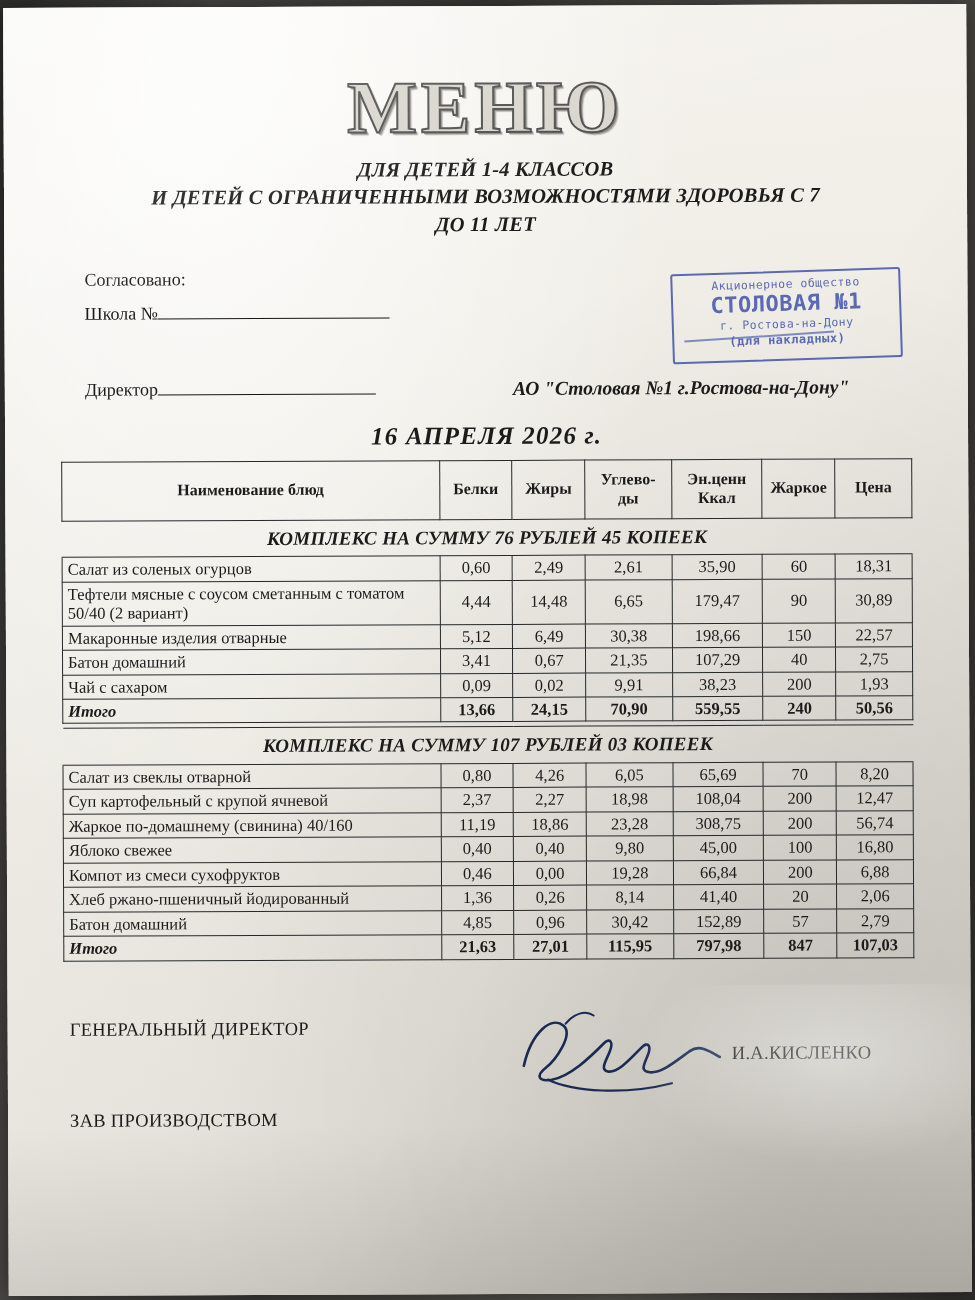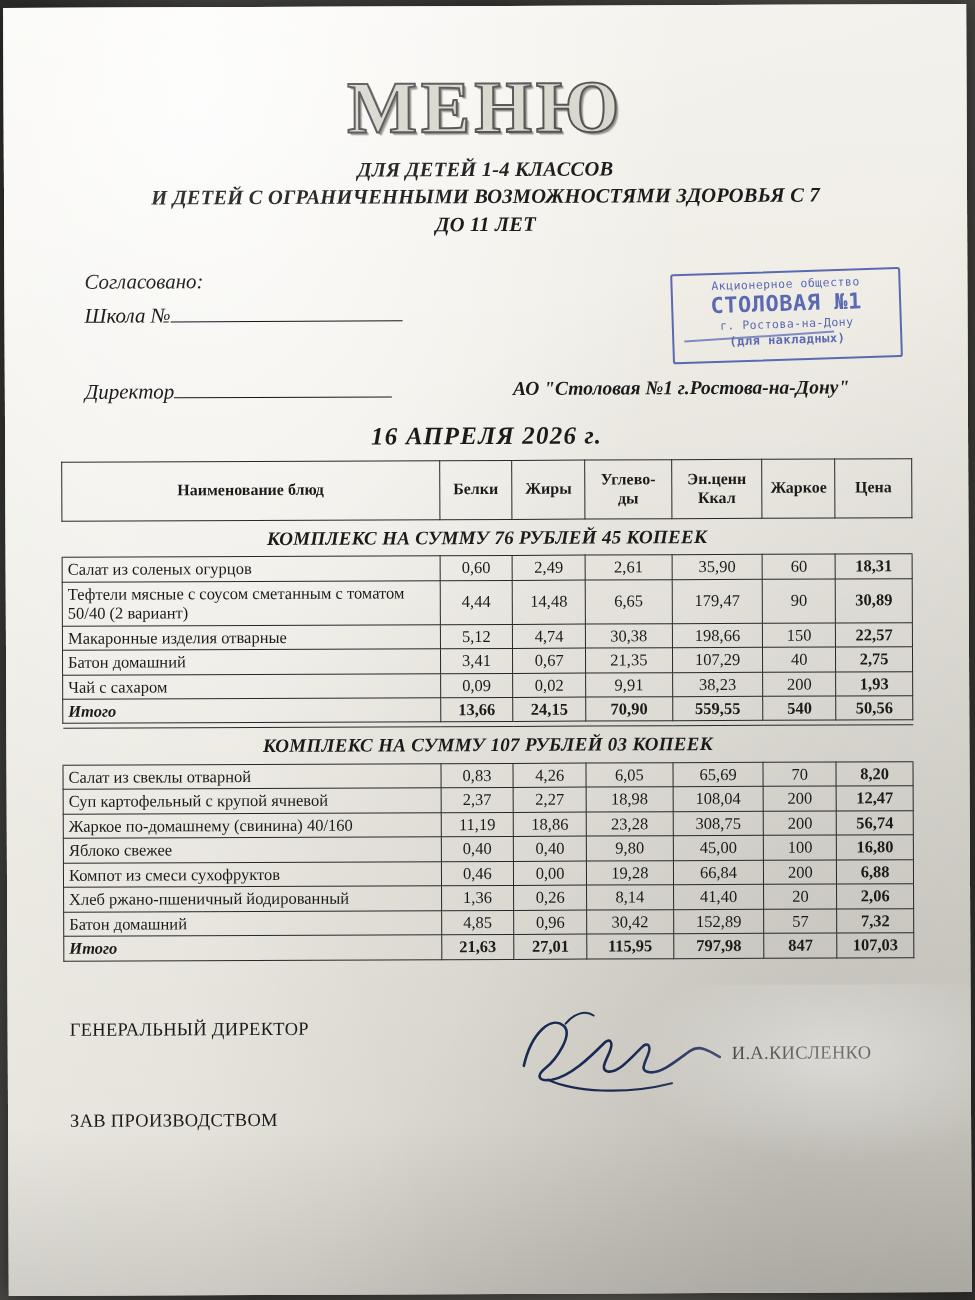--- a/index.html
+++ b/index.html
@@ -72,22 +72,21 @@
     margin-top: 12px;
     letter-spacing: 0.2px;
   }
 
   .approval {
     margin-top: 30px;
     position: relative;
     height: 150px;
   }
   .approval .lbl {
-    font-style: italic;
-    font-size: 21px;
+    font-size: 18px;
   }
   .row-soglas { position: absolute; left: 24px; top: 0; }
   .row-school { position: absolute; left: 24px; top: 34px; display: flex; align-items: baseline; }
   .row-dir    { position: absolute; left: 24px; top: 110px; display: flex; align-items: baseline; }
   .fill-line {
     display: inline-block;
     border-bottom: 1.5px solid #15171c;
     height: 15px;
   }
   .fl-school { width: 232px; }
@@ -162,21 +161,21 @@
   }
   .col-name  { width: 374px; }
   .col-num   { width: 66px; }
   .col-carb  { width: 80px; }
   .col-kcal  { width: 84px; }
   .col-out   { width: 66px; }
   .col-price { width: 70px; border-radius: 16px; }
 
   td.name { text-align: left; padding-left: 7px; }
   td.num { text-align: center; }
-  td.price { text-align: center; font-weight: bold; }
+  td.price { text-align: center; font-weight: normal; }
   tr.complex-head td {
     text-align: center;
     font-weight: bold;
     font-style: italic;
     font-size: 19px;
     padding: 7px 0 6px 0;
     border-left: none;
     border-right: none;
     letter-spacing: 0.3px;
   }
@@ -298,21 +297,21 @@
             <td class="num">4,44</td>
             <td class="num">14,48</td>
             <td class="num">6,65</td>
             <td class="num">179,47</td>
             <td class="num">90</td>
             <td class="price">30,89</td>
           </tr>
           <tr>
             <td class="name">Макаронные изделия отварные</td>
             <td class="num">5,12</td>
-            <td class="num">4,74</td>
+            <td class="num">6,49</td>
             <td class="num">30,38</td>
             <td class="num">198,66</td>
             <td class="num">150</td>
             <td class="price">22,57</td>
           </tr>
           <tr>
             <td class="name">Батон домашний</td>
             <td class="num">3,41</td>
             <td class="num">0,67</td>
             <td class="num">21,35</td>
@@ -328,34 +327,34 @@
             <td class="num">38,23</td>
             <td class="num">200</td>
             <td class="price">1,93</td>
           </tr>
           <tr class="total">
             <td class="name">Итого</td>
             <td class="num">13,66</td>
             <td class="num">24,15</td>
             <td class="num">70,90</td>
             <td class="num">559,55</td>
-            <td class="num">540</td>
+            <td class="num">240</td>
             <td class="price">50,56</td>
           </tr>
 
           <tr class="spacer">
               <td colspan="7"></td>
             </tr>
 
           <tr class="complex-head">
             <td colspan="7">КОМПЛЕКС НА СУММУ 107 РУБЛЕЙ 03 КОПЕЕК</td>
           </tr>
           <tr>
             <td class="name">Салат из свеклы отварной</td>
-            <td class="num">0,83</td>
+            <td class="num">0,80</td>
             <td class="num">4,26</td>
             <td class="num">6,05</td>
             <td class="num">65,69</td>
             <td class="num">70</td>
             <td class="price">8,20</td>
           </tr>
           <tr>
             <td class="name">Суп картофельный с крупой ячневой</td>
             <td class="num">2,37</td>
             <td class="num">2,27</td>
@@ -400,21 +399,21 @@
             <td class="num">20</td>
             <td class="price">2,06</td>
           </tr>
           <tr>
             <td class="name">Батон домашний</td>
             <td class="num">4,85</td>
             <td class="num">0,96</td>
             <td class="num">30,42</td>
             <td class="num">152,89</td>
             <td class="num">57</td>
-            <td class="price">7,32</td>
+            <td class="price">2,79</td>
           </tr>
           <tr class="total">
             <td class="name">Итого</td>
             <td class="num">21,63</td>
             <td class="num">27,01</td>
             <td class="num">115,95</td>
             <td class="num">797,98</td>
             <td class="num">847</td>
             <td class="price">107,03</td>
           </tr>

